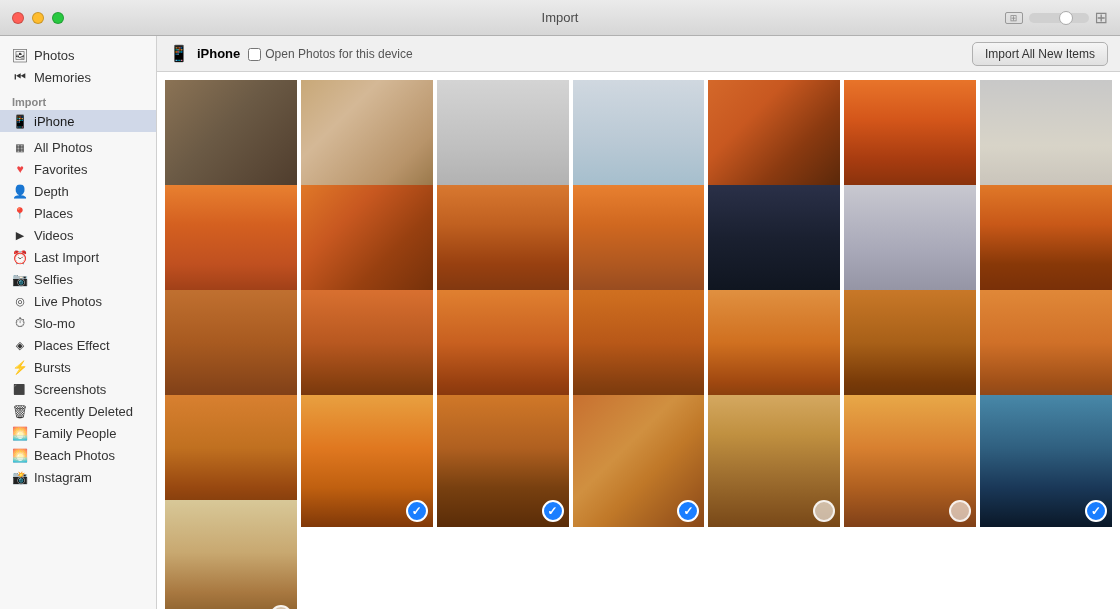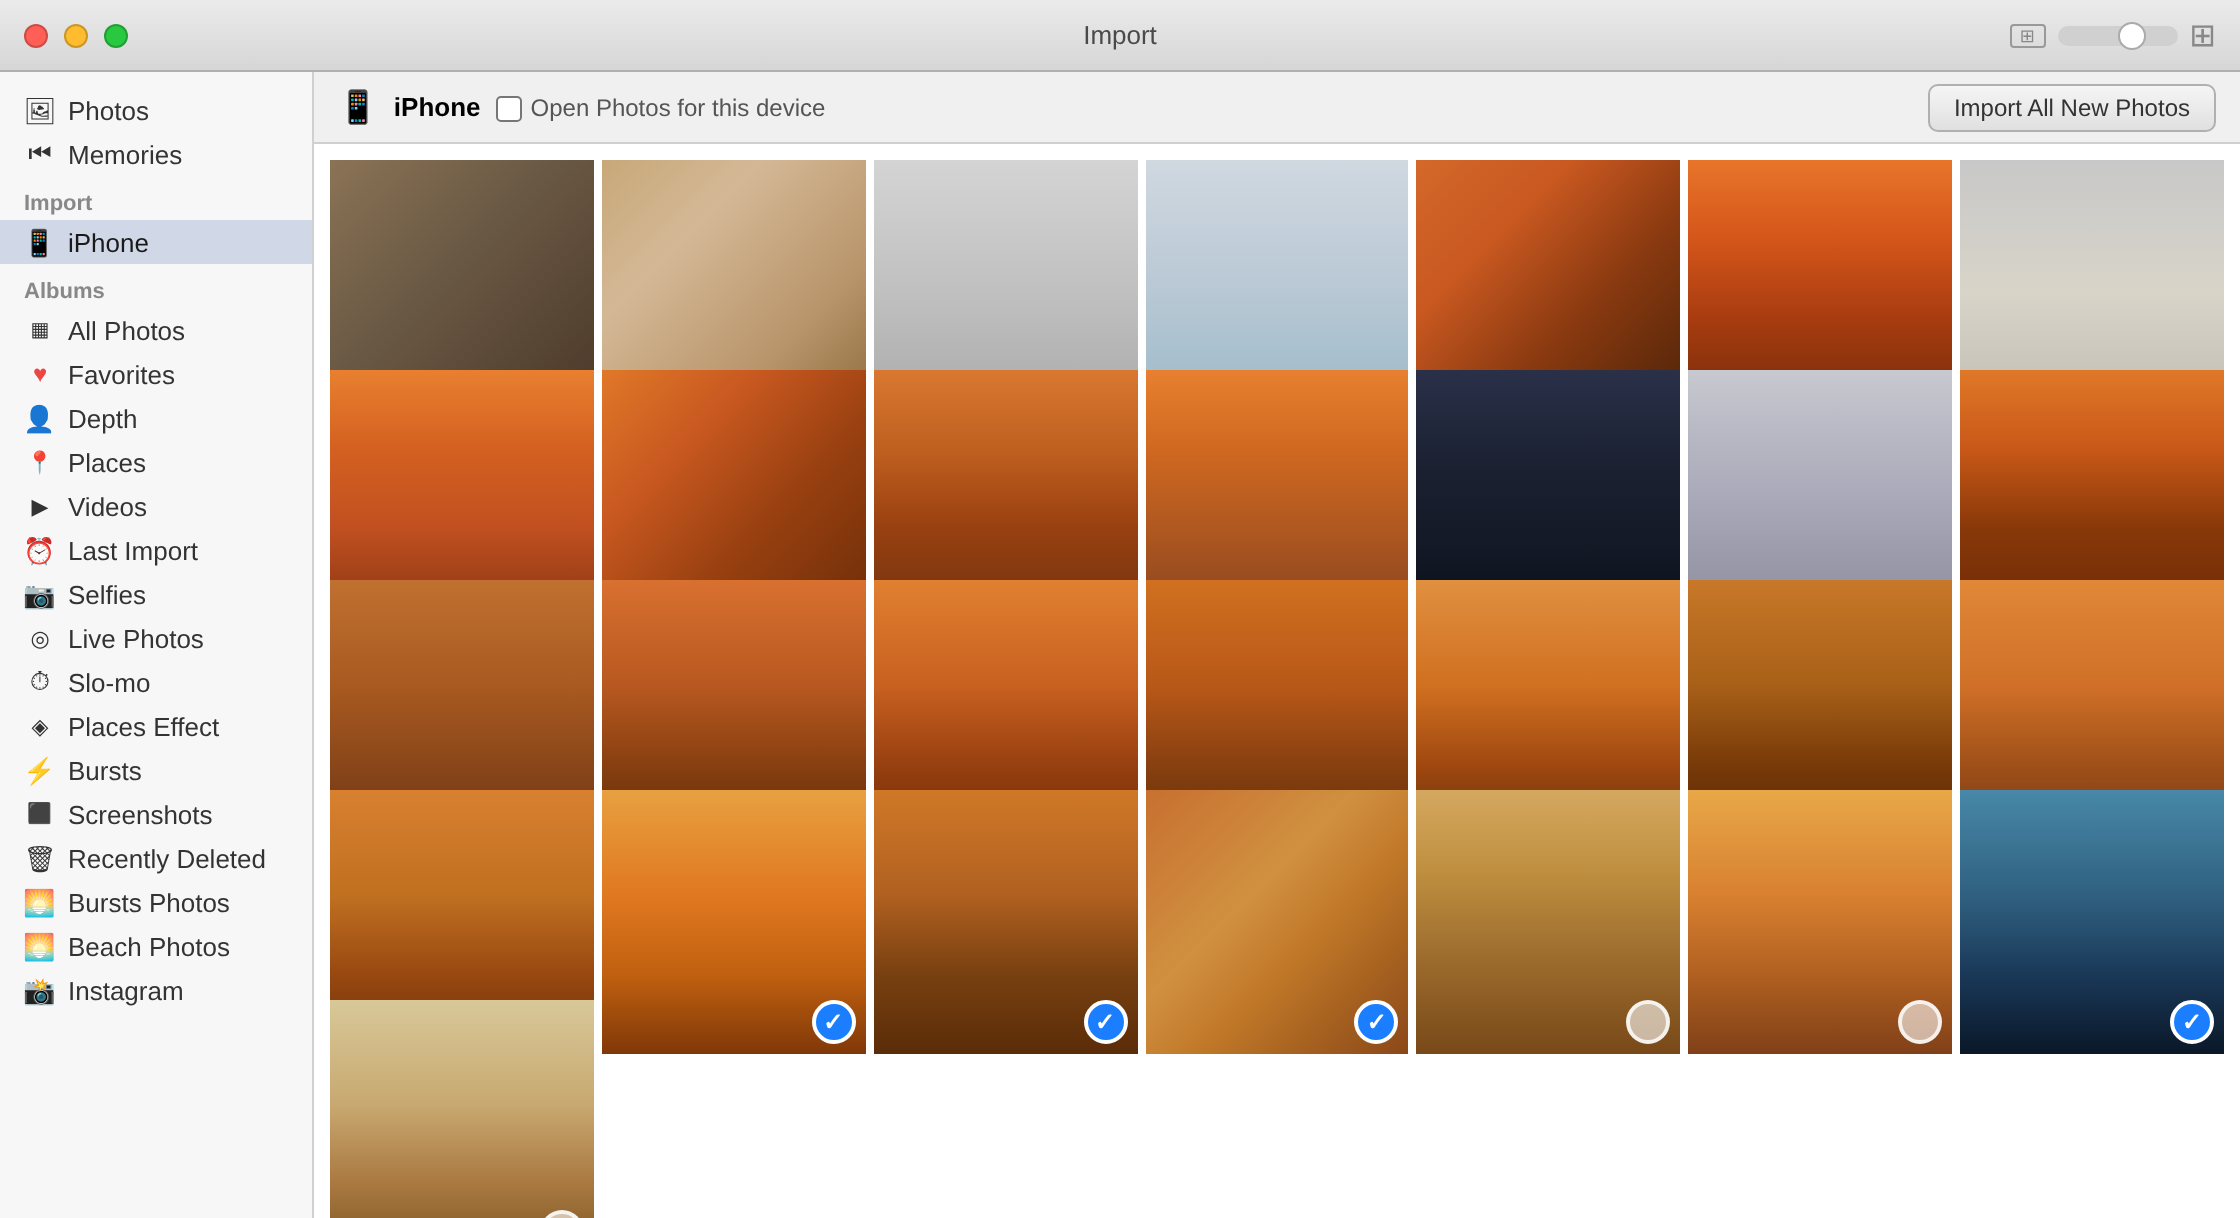--- a/index.html
+++ b/index.html
@@ -243,21 +243,20 @@
     <div class="sidebar-section">
       <div class="sidebar-header">Import</div>
       <div class="sidebar-item active">
         <span class="sidebar-item-icon">📱</span>
         <span>iPhone</span>
       </div>
     </div>
 
 
     <div class="sidebar-section">
-      <div class="sidebar-header">Albums</div>
       <div class="sidebar-item">
         <span class="sidebar-item-icon" style="font-size:10px;">▦</span>
         <span>All Photos</span>
       </div>
       <div class="sidebar-item">
         <span class="sidebar-item-icon" style="color:#e44;font-size:12px;">♥</span>
         <span>Favorites</span>
       </div>
       <div class="sidebar-item">
         <span class="sidebar-item-icon">👤</span>
@@ -298,21 +297,21 @@
       <div class="sidebar-item">
         <span class="sidebar-item-icon" style="font-size:10px;">⬛</span>
         <span>Screenshots</span>
       </div>
       <div class="sidebar-item">
         <span class="sidebar-item-icon">🗑</span>
         <span>Recently Deleted</span>
       </div>
       <div class="sidebar-item">
         <span class="sidebar-item-icon">🌅</span>
-        <span>Bursts Photos</span>
+        <span>Family People</span>
       </div>
       <div class="sidebar-item">
         <span class="sidebar-item-icon">🌅</span>
         <span>Beach Photos</span>
       </div>
       <div class="sidebar-item">
         <span class="sidebar-item-icon">📸</span>
         <span>Instagram</span>
       </div>
     </div>
@@ -322,21 +321,21 @@
 
     <div class="topbar">
       <div class="topbar-left">
         <span class="device-icon">📱</span>
         <span class="device-name">iPhone</span>
         <label class="checkbox-label">
           <input type="checkbox" style="">
           <span>Open Photos for this device</span>
         </label>
       </div>
-      <button class="import-btn">Import All New Photos</button>
+      <button class="import-btn">Import All New Items</button>
     </div>
 
     <div class="content" id="photo-grid">
     <div class="photo-item">
           <div class="photo-canvas p1"></div>
           <div class="check-badge">✓</div>
         </div>
         <div class="photo-item">
           <div class="photo-canvas p2"></div>
           <div class="check-badge">✓</div>

